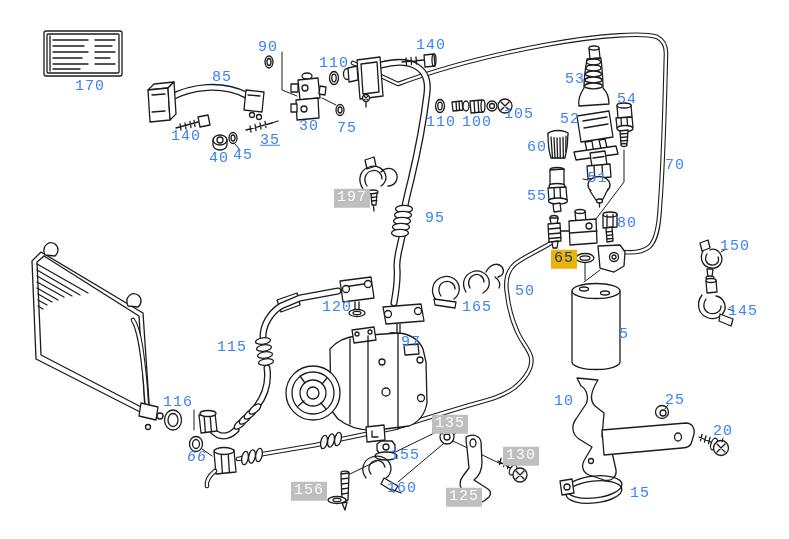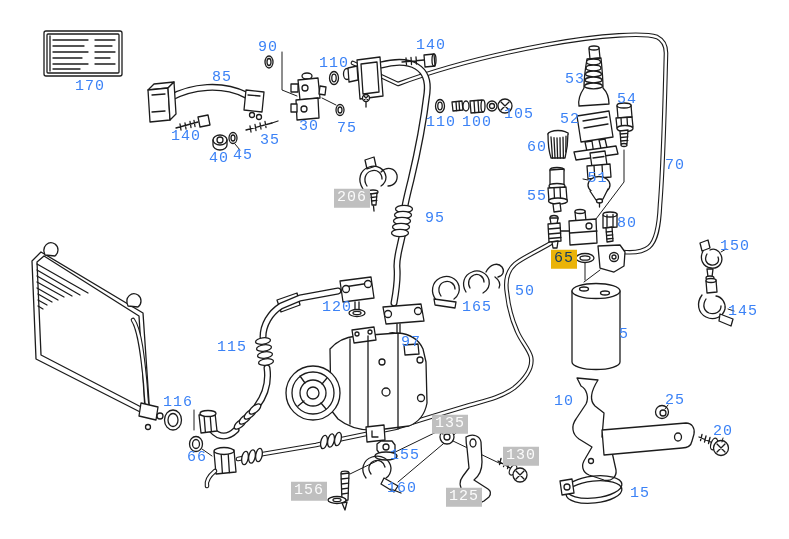--- a/index.html
+++ b/index.html
@@ -399,21 +399,21 @@
 <div id="labels-layer">
       <div class="part-label" style="left: 90px; top: 87px;">170</div>
       <div class="part-label" style="left: 222px; top: 78px;">85</div>
       <div class="part-label" style="left: 186px; top: 137px;">140</div>
       <div class="part-label" style="left: 219px; top: 159px;">40</div>
       <div class="part-label" style="left: 243px; top: 156px;">45</div>
       <div class="part-label" style="left: 268px; top: 48px;">90</div>
       <div class="part-label" style="left: 334px; top: 64px;">110</div>
       <div class="part-label" style="left: 309px; top: 127px;">30</div>
       <div class="part-label" style="left: 347px; top: 129px;">75</div>
-      <div class="part-label" style="left: 270px; top: 141px;">35</div>
+      <div class="part-label" style="left: 270px; top: 141px; text-decoration: underline;">35</div>
       <div class="part-label" style="left: 431px; top: 46px;">140</div>
       <div class="part-label" style="left: 441px; top: 123px;">110</div>
       <div class="part-label" style="left: 477px; top: 123px;">100</div>
       <div class="part-label" style="left: 519px; top: 115px;">105</div>
       <div class="part-label" style="left: 575px; top: 80px;">53</div>
       <div class="part-label" style="left: 627px; top: 100px;">54</div>
       <div class="part-label" style="left: 570px; top: 120px;">52</div>
       <div class="part-label" style="left: 537px; top: 148px;">60</div>
       <div class="part-label" style="left: 537px; top: 197px;">55</div>
       <div class="part-label" style="left: 577px; top: 179px; padding-left: 44px;">51</div>
@@ -421,27 +421,27 @@
       <div class="part-label" style="left: 675px; top: 166px;">70</div>
       <div class="part-label" style="left: 735px; top: 247px;">150</div>
       <div class="part-label" style="left: 743px; top: 312px;">145</div>
       <div class="part-label" style="left: 624px; top: 335px;">5</div>
       <div class="part-label" style="left: 525px; top: 292px;">50</div>
       <div class="part-label" style="left: 564px; top: 402px;">10</div>
       <div class="part-label" style="left: 675px; top: 401px;">25</div>
       <div class="part-label" style="left: 723px; top: 432px;">20</div>
       <div class="part-label" style="left: 632px; top: 494px; margin-left: 8px;">15</div>
       <div class="part-label" style="left: 435px; top: 219px;">95</div>
-      <div class="part-label hl-gray" style="left: 352px; top: 198px;">206</div>
+      <div class="part-label hl-gray" style="left: 352px; top: 198px;">197</div>
       <div class="part-label" style="left: 337px; top: 308px;">120</div>
       <div class="part-label" style="left: 411px; top: 343px;">97</div>
       <div class="part-label" style="left: 232px; top: 348px;">115</div>
       <div class="part-label" style="left: 477px; top: 308px;">165</div>
       <div class="part-label" style="left: 178px; top: 403px;">116</div>
-      <div class="part-label" style="left: 197px; top: 458px;">66</div>
+      <div class="part-label" style="left: 197px; top: 458px; font-style: italic;">66</div>
       <div class="part-label" style="left: 405px; top: 456px;">155</div>
       <div class="part-label hl-gray" style="left: 309px; top: 491px;">156</div>
       <div class="part-label" style="left: 402px; top: 489px; text-align: center;">160</div>
       <div class="part-label hl-gray" style="left: 450px; top: 424px;">135</div>
       <div class="part-label hl-gray" style="left: 521px; top: 456px;">130</div>
       <div class="part-label hl-gray" style="left: 464px; top: 497px;">125</div>
       <div class="part-label hl-blue" style="left: 564px; top: 259px;">65</div>
     </div>
 
 </div>

